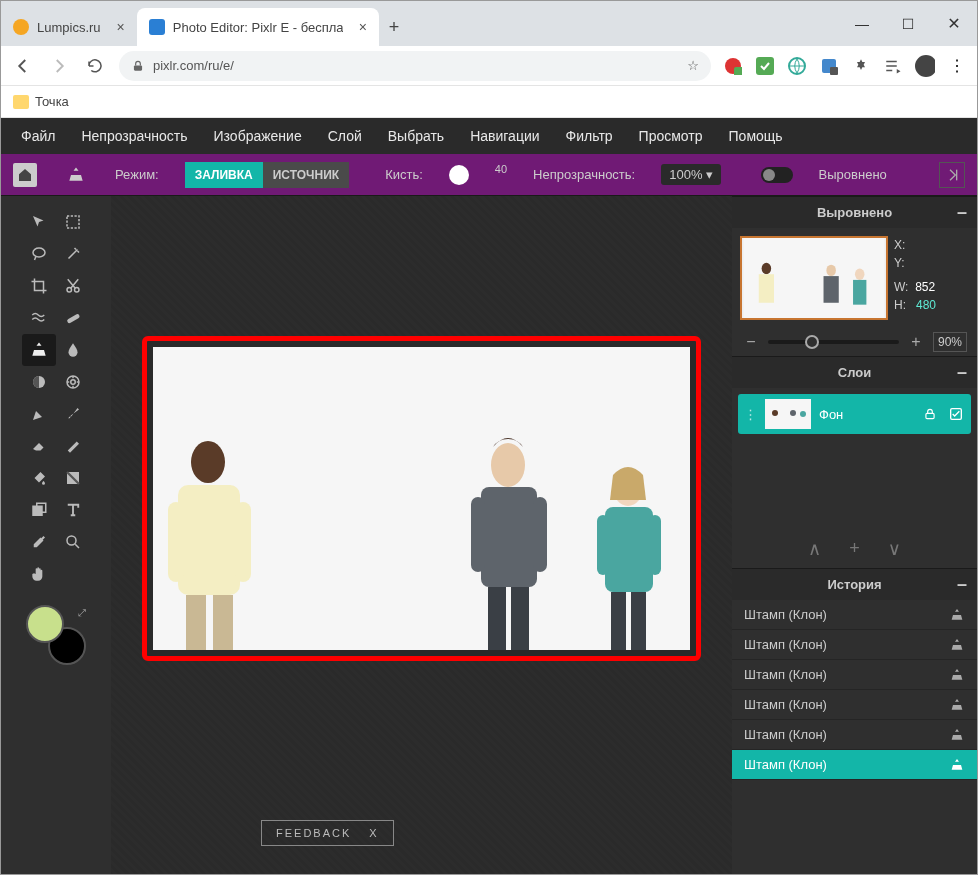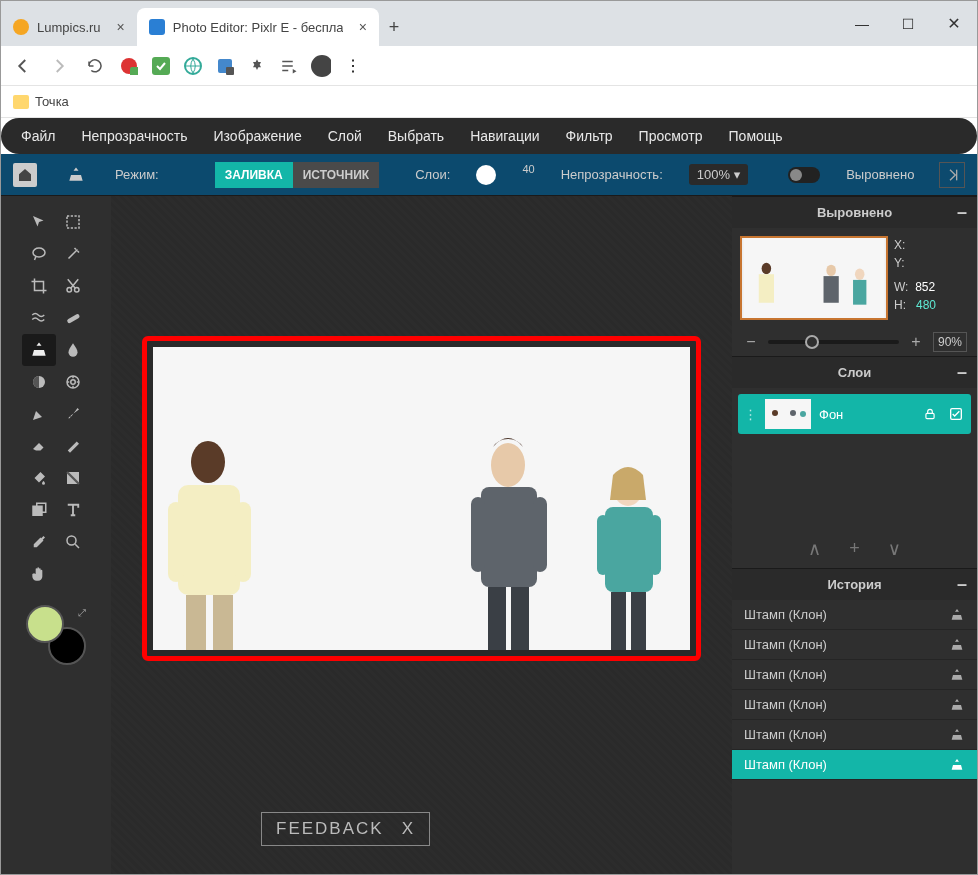--- a/index.html
+++ b/index.html
@@ -18,26 +18,26 @@
 .wbtn { width:46px; height:45px; display:flex; align-items:center; justify-content:center; color:#333; font-size:14px; }
 .wbtn.close { font-size:16px; }
 .addrbar { height:40px; background:#fff; display:flex; align-items:center; padding:0 10px; gap:12px; border-bottom:1px solid #e4e4e4; }
 .nbtn { width:24px; height:24px; display:flex; align-items:center; justify-content:center; color:#999; }
 .nbtn.dark { color:#555; }
 .url { flex:1; height:30px; background:#f1f3f4; border-radius:15px; display:flex; align-items:center; padding:0 12px; font-size:13px; color:#555; gap:8px; }
 .exticons { display:flex; align-items:center; gap:12px; }
 .ico { width:20px; height:20px; display:flex; align-items:center; justify-content:center; }
 .bookbar { height:32px; background:#fff; display:flex; align-items:center; padding:0 12px; font-size:13px; color:#444; gap:6px; border-bottom:1px solid #e4e4e4; }
 .bmfolder { width:16px; height:14px; background:#ffd76e; border-radius:2px; }
-.menubar { height:36px; background:#2a2a2a; display:flex; align-items:center; padding:0 20px; gap:26px;border-radius:18px; }
+.menubar { height:36px; background:#2a2a2a; display:flex; align-items:center; padding:0 20px; gap:26px; }
 .menubar a { color:#e8e8e8; font-size:14px; }
-.toolbar { height:42px; background:#0c4a6e; display:flex; align-items:center; padding:0 12px; gap:26px; font-size:13px; color:#ccc; border-bottom:1px solid #1a1a1a; position:relative; }
+.toolbar { height:42px; background:#701a75; display:flex; align-items:center; padding:0 12px; gap:26px; font-size:13px; color:#ccc; border-bottom:1px solid #1a1a1a; position:relative; }
 .toolbar .home-btn { width:24px; height:24px; background:#ccc; border-radius:2px; display:flex; align-items:center; justify-content:center; }
 .toolbar .tool-ico { width:26px; height:26px; display:flex; align-items:center; justify-content:center; }
-.mode-btns { display:flex;margin-left:30px; }
+.mode-btns { display:flex; }
 .mode-btn { height:26px; padding:0 10px; display:flex; align-items:center; font-size:12px; font-weight:bold; color:#ccc; background:#4a4a4a; }
 .mode-btn.active { background:#13b6a8; color:#fff; }
 .brush-dot { width:20px; height:20px; background:#fff; border-radius:50%; }
 .opac-box { background:#2a2a2a; padding:3px 8px; border-radius:3px; }
 .switch { width:32px; height:16px; background:#222; border-radius:8px; position:relative; }
 .switch::after { content:''; position:absolute; left:2px; top:2px; width:12px; height:12px; background:#888; border-radius:50%; }
 .expand-btn { position:absolute; right:12px; width:26px; height:26px; border:1px solid #555; display:flex; align-items:center; justify-content:center; }
 .workspace { display:flex; height:680px; }
 .toolbox { width:110px; background:#2f2f2f; padding:10px 0; display:flex; flex-direction:column; align-items:center; }
 .toolgrid { display:grid; grid-template-columns:34px 34px; gap:0; }
@@ -45,21 +45,21 @@
 .tcell.active { background:#1a1a1a; border-radius:3px; }
 .colorpick { margin-top:15px; position:relative; width:60px; height:60px; }
 .circ { width:38px; height:38px; border-radius:50%; position:absolute; }
 .circ.fg { background:#c8e08c; left:0; top:0; border:2px solid #555; z-index:2; }
 .circ.bg { background:#000; right:0; bottom:0; border:2px solid #555; }
 .swap-arrows { position:absolute; right:0; top:2px; font-size:10px; color:#aaa; }
 .canvas-area { flex:1; background:#2a2a2a; background-image:repeating-linear-gradient(45deg,#2a2a2a 0,#2a2a2a 3px,#2c2c2c 3px,#2c2c2c 6px); position:relative; display:flex; align-items:flex-start; justify-content:center; padding-top:140px; }
 .canvas-frame { border:5px solid #f00; border-radius:6px; padding:6px; background:#2a2a2a; }
 .canvas { width:537px; height:303px; background:#f5f5f5; position:relative; overflow:hidden; }
 .canvas svg { width:100%; height:100%; }
-.feedback { position:absolute; bottom:30px; left:150px; border:1px solid #888; padding:6px 14px; font-size:17px; color:#bbb; letter-spacing:2px; display:flex; gap:18px; }
+.feedback { position:absolute; bottom:30px; left:150px; border:1px solid #888; padding:6px 14px; font-size:11px; color:#bbb; letter-spacing:2px; display:flex; gap:18px; }
 .statusbar { position:absolute; bottom:0; left:0; right:0; height:22px; background:#3a3a3a; font-size:12px; color:#aaa; padding:3px 12px; }
 .rpanel { width:245px; background:#2f2f2f; display:flex; flex-direction:column; color:#ccc; font-size:13px; }
 .phead { background:#2a2a2a; height:32px; display:flex; align-items:center; justify-content:center; font-weight:bold; position:relative; border-top:1px solid #1a1a1a; }
 .phead .collapse { position:absolute; right:10px; font-size:18px; font-weight:bold; }
 .navbody { padding:8px; display:flex; gap:6px; }
 .navthumb { width:148px; height:84px; border:2px solid #c77530; background:#eee; position:relative; }
 .navthumb svg { width:100%; height:100%; }
 .navinfo { font-size:12px; line-height:18px; }
 .zoomrow { display:flex; align-items:center; padding:4px 10px; gap:8px; }
 .zoombtn { width:18px; height:18px; display:flex; align-items:center; justify-content:center; font-size:16px; color:#aaa; }
@@ -110,20 +110,31 @@
   <div class="nbtn">
       <svg width="18" height="18" viewBox="0 0 24 24">
         <path d="M9 4l8 8-8 8" stroke="#bbb" stroke-width="2.5" fill="none"></path>
       </svg>
     </div>
   <div class="nbtn dark">
       <svg width="18" height="18" viewBox="0 0 24 24">
         <path d="M4 12a8 8 0 1 1 3 6M4 12V6M4 12h6" stroke="#555" stroke-width="2" fill="none"></path>
       </svg>
     </div>
+  <div class="url">
+    <span>
+        <svg width="14" height="14" viewBox="0 0 24 24">
+          <rect x="5" y="11" width="14" height="9" rx="2" fill="#666"></rect>
+          <path d="M8 11V8a4 4 0 0 1 8 0v3" stroke="#666" stroke-width="2" fill="none"></path>
+        </svg>
+      </span>
+    <span>pixlr.com/ru/e/</span>
+    <span style="flex:1"></span>
+    <span>☆</span>
+  </div>
   <div class="exticons">
     <div class="ico">
         <svg width="18" height="18">
           <circle cx="9" cy="9" r="8" fill="#d33"></circle>
           <rect x="10" y="10" width="10" height="10" fill="#5a5" rx="2"></rect>
         </svg>
       </div>
     <div class="ico">
         <svg width="18" height="18">
           <rect width="18" height="18" fill="#5a5" rx="3"></rect>
@@ -188,21 +199,21 @@
   <div class="tool-ico">
       <svg width="20" height="20" viewBox="0 0 24 24">
         <path d="M12 3l-3 4h6zM6 12h12l2 7H4z" fill="#ccc"></path>
       </svg>
     </div>
   <span>Режим:</span>
   <div class="mode-btns">
     <div class="mode-btn active">ЗАЛИВКА</div>
     <div class="mode-btn">ИСТОЧНИК</div>
   </div>
-  <span style="margin-left:10px;">Слои:</span>
+  <span style="margin-left:10px;">Кисть:</span>
   <span class="brush-dot"></span>
   <span style="font-size:11px;position:relative;top:-6px;">40</span>
   <span style="">Непрозрачность:</span>
   <span class="opac-box">100% ▾</span>
   <span class="switch" style="margin-left:14px;"></span>
   <span>Выровнено</span>
   <div class="expand-btn">
       <svg width="16" height="16" viewBox="0 0 24 24">
         <path d="M9 4l8 8-8 8" stroke="#aaa" stroke-width="2" fill="none"></path>
         <rect x="18" y="4" width="2" height="16" fill="#aaa"></rect>

